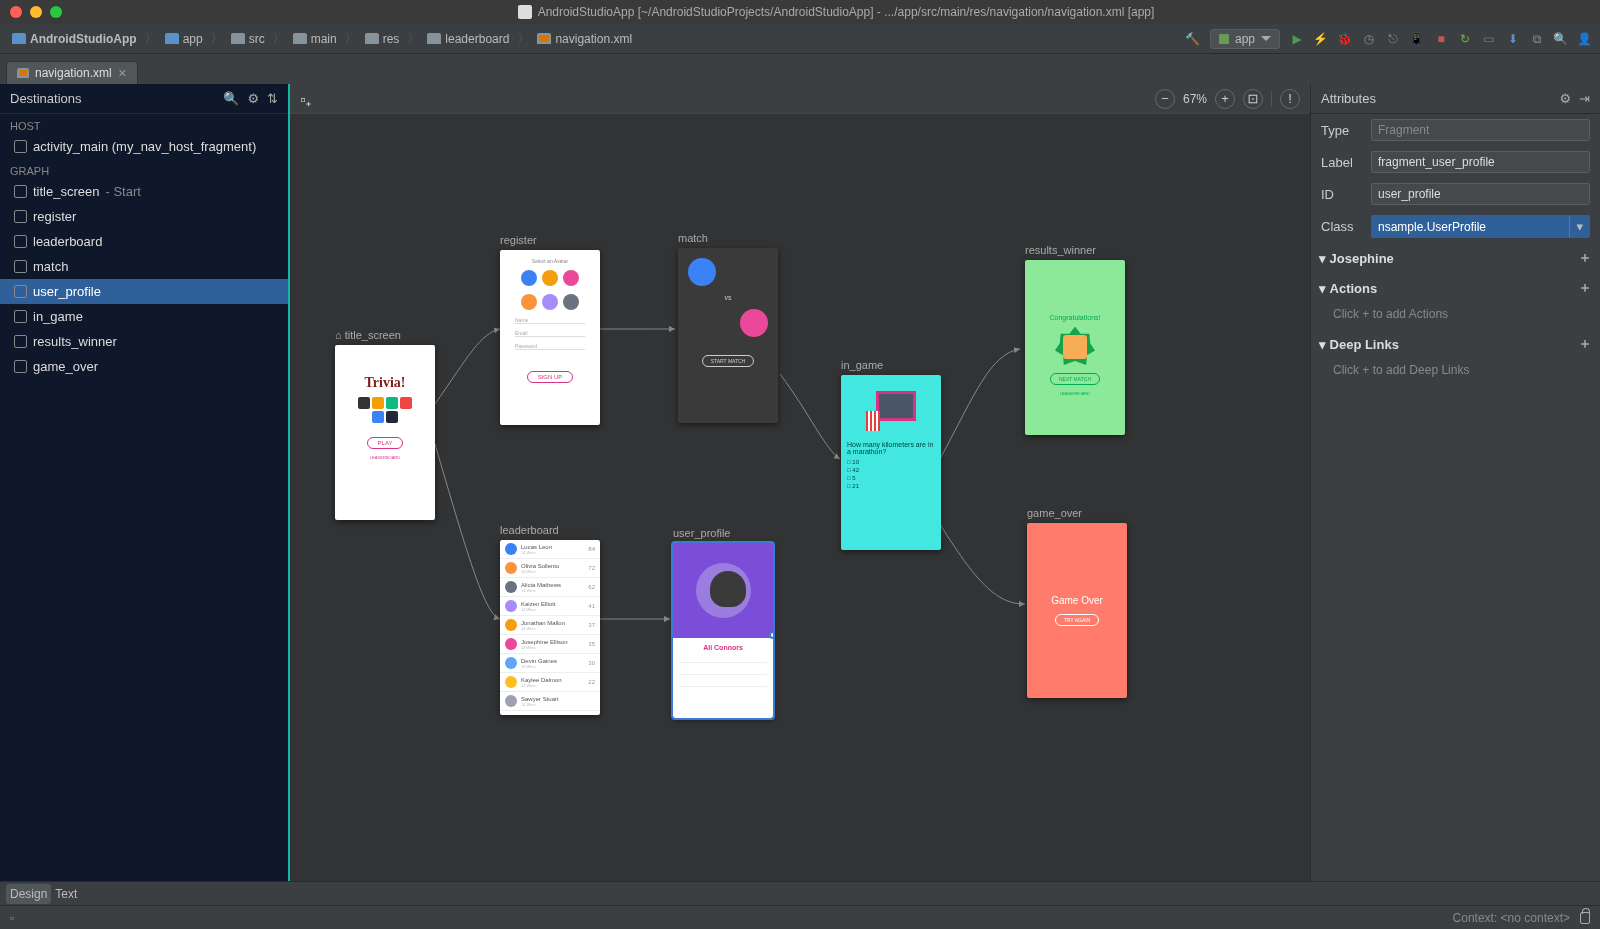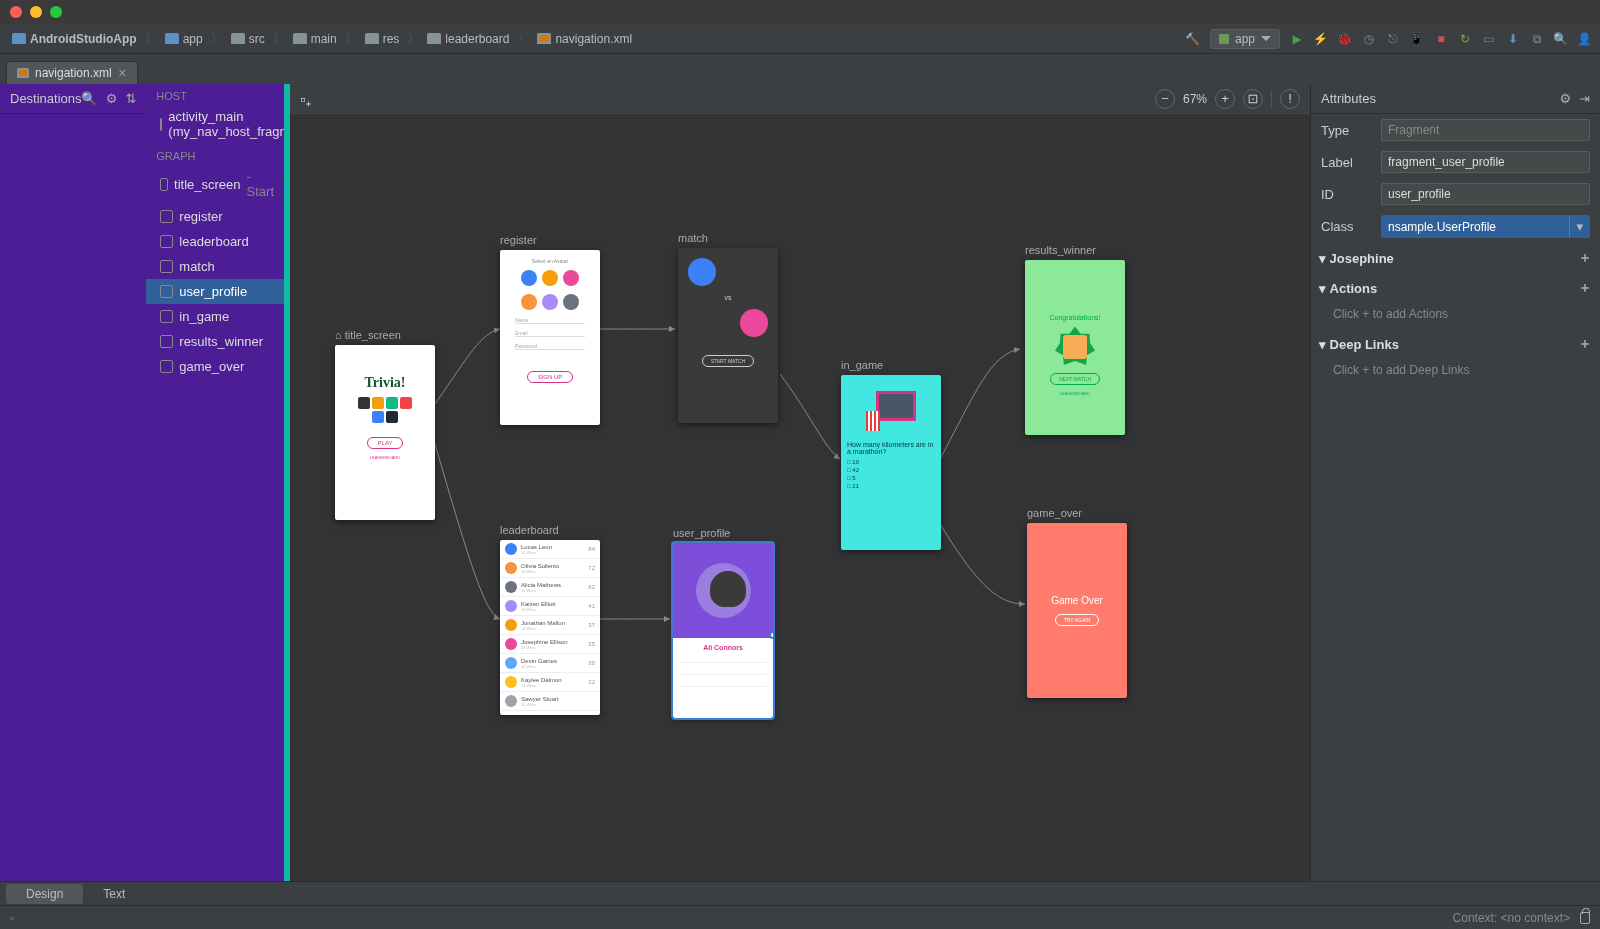--- a/index.html
+++ b/index.html
@@ -49,21 +49,21 @@
     .run-config { background:#4c5052; border:1px solid #5a5d5f; border-radius:3px; padding:2px 8px; font-size:12px; display:flex; align-items:center; gap:6px; }
     .ticon { width:14px; height:14px; display:inline-flex; align-items:center; justify-content:center; }
 
     
     .filetabs { height:30px; background:#3c3f41; display:flex; align-items:flex-end; padding-left:6px; }
     .ftab { background:#515658; border-radius:4px 4px 0 0; padding:4px 10px; display:flex; align-items:center; gap:6px; font-size:12px; color:#ddd; border:1px solid #323232; border-bottom:none;}
     .ftab .x { color:#999; font-size:11px; }
 
     
     .main { display:flex; height: calc(929px - 24px - 30px - 30px - 24px - 24px); }
-    .left-panel { width:290px; background:#4c1d95; border-right:6px solid #14b8a6; display:flex; flex-direction:row; }
+    .left-panel { width:290px; background:#0f172a; border-right:2px solid #14b8a6; display:flex; flex-direction:column; }
     .panel-hdr { height:30px; display:flex; align-items:center; padding:0 10px; font-size:13px; color:#ccc; border-bottom:1px solid #2b2b2b; }
     .panel-hdr .icons { margin-left:auto; display:flex; gap:8px; color:#aaa; }
     .dest-list { overflow:auto; }
     .dest-sec { padding:6px 10px 2px; font-size:11px; color:#888; }
     .dest-item { padding:5px 10px 5px 14px; display:flex; align-items:center; gap:6px; font-size:13px; color:#ddd; }
     .dest-item.selected { background:#2f6099; color:#fff; }
     .dest-item .sub { color:#888; }
     .sq-icon { width:13px; height:13px; border:1px solid #888; border-radius:2px; }
 
     
@@ -75,21 +75,21 @@
 
     
     .dest-node { position:absolute; }
     .dest-label { font-size:11px; color:#aaa; margin-bottom:4px; display:flex; align-items:center; gap:3px;}
     .dest-card { background:#fff; width:100px; height:175px; border-radius:2px; box-shadow:0 2px 6px rgba(0,0,0,0.5); position:relative; overflow:hidden; font-size:6px; color:#555;}
     .dest-card.selected { outline:2px solid #3a7bd5; }
     .dest-card.dark { background:#3a3a3a; }
 
     
     .card-trivia { display:flex; flex-direction:column; align-items:center; justify-content:center; gap:6px;}
-    .card-trivia h1 { color:#14532d; font-size:14px; font-family:serif; margin-top:30px;}
+    .card-trivia h1 { color:#7f1d1d; font-size:14px; font-family:serif; margin-top:30px;}
     .icon-clutter { display:flex; flex-wrap:wrap; width:60px; gap:2px; justify-content:center;}
     .icon-clutter span { width:12px; height:12px; border-radius:2px; }
     .pill-btn { border:1px solid #d63384; color:#d63384; font-size:6px; padding:2px 10px; border-radius:10px; margin-top:8px;}
 
     .card-register { display:flex; flex-direction:column; align-items:center; padding:6px;}
     .av-row { display:flex; gap:5px; margin:4px 0;}
     .av { width:16px; height:16px; border-radius:50%; }
     .inp-line { width:70px; border-bottom:1px solid #ddd; margin:3px 0; font-size:5px; color:#aaa; text-align:left;}
 
     .card-match { display:flex; flex-direction:column; align-items:center; justify-content:center; gap:8px; padding:10px;}
@@ -112,52 +112,53 @@
     .tv-screen { width:40px; height:30px; background:#4a5568; border:3px solid #d63384; position:absolute; right:0;}
     .popcorn { width:14px; height:20px; background:repeating-linear-gradient(90deg,#e53e3e 0 2px,#fff 2px 4px); position:absolute; bottom:0; left:0;}
     .q { font-size:7px; color:#044; margin:4px 0;}
     .opt { font-size:6px; color:#044; margin:2px 0;}
 
     .card-winner { background:#8ce99a; display:flex; flex-direction:column; align-items:center; justify-content:center; gap:6px;}
     .card-gameover { background:#ff7b6b; display:flex; flex-direction:column; align-items:center; justify-content:center; gap:8px;}
 
     
     .right-panel { width:290px; background:#3c3f41; border-left:1px solid #2b2b2b; display:flex; flex-direction:column; }
-    .attr-row { display:flex; align-items:center; padding:5px 10px; gap:10px; font-size:13px; }
+    .attr-row { display:flex; align-items:center; padding:5px 10px; font-size:13px; }
     .attr-row label { width:50px; color:#ccc; }
     .attr-row input, .attr-row select { flex:1; background:#45494a; border:1px solid #5a5d5f; color:#ddd; padding:3px 6px; font-size:12px; border-radius:2px; }
     .attr-row input[readonly] { color:#888; }
     .wide-btn { margin:8px 10px; background:#4c5052; border:1px solid #5a5d5f; color:#ddd; text-align:center; padding:6px; border-radius:3px; font-size:13px;}
     .collapse-hdr { display:flex; align-items:center; padding:6px 8px; font-size:13px; font-weight:600; color:#ddd; background:#3c3f41;}
     .collapse-hdr .plus { margin-left:auto; color:#aaa; font-size:14px;}
     .collapse-hint { padding:4px 10px 8px 22px; color:#888; font-size:12px; }
 
     
     .bottom-tabs { height:24px; background:#3c3f41; border-top:1px solid #2b2b2b; display:flex; align-items:center; padding:0 6px; font-size:12px;}
-    .btab { padding:3px 20px; color:#bbb; }
+    .btab { padding:3px 4px; color:#bbb; }
     .btab.active { background:#515658; border-radius:3px; }
 
     
     .statusbar { height:24px; background:#3c3f41; border-top:1px solid #2b2b2b; display:flex; align-items:center; padding:0 10px; font-size:12px; color:#888;}
     .statusbar .r { margin-left:auto; display:flex; gap:10px; align-items:center;}
     .lock { width:10px; height:12px; border:1px solid #aaa; border-radius:2px; position:relative;}
     .lock::before { content:''; position:absolute; width:6px; height:5px; border:1px solid #aaa; border-bottom:none; border-radius:4px 4px 0 0; top:-5px; left:1px;}
 
     .tri { width:0; height:0; border-left:5px solid transparent; border-right:5px solid transparent;}
     .tri.down { border-top:5px solid #aaa; }
   </style>
 </head>
 <body>
 
 <div class="titlebar">
   <div class="traffic">
     <div class="tl r"></div>
     <div class="tl y"></div>
     <div class="tl g"></div>
   </div>
+  <div class="title"><span class="doc-icon"></span><span>AndroidStudioApp [~/AndroidStudioProjects/AndroidStudioApp] - .../app/src/main/res/navigation/navigation.xml [app]</span></div>
 </div>
 
 <div class="breadcrumb">
   <span class="bc-item">
       <span class="folder-icon blue"></span>
       <b>AndroidStudioApp</b>
     </span>
     <span class="bc-sep">〉</span>
   <span class="bc-item">
       <span class="folder-icon blue"></span>

